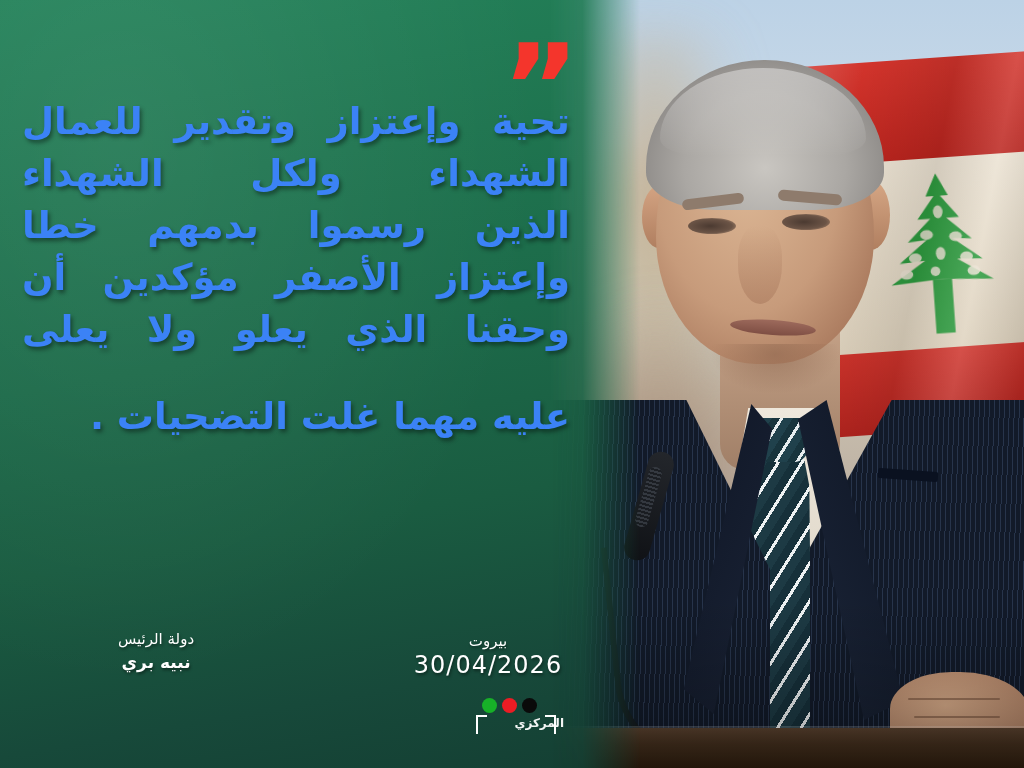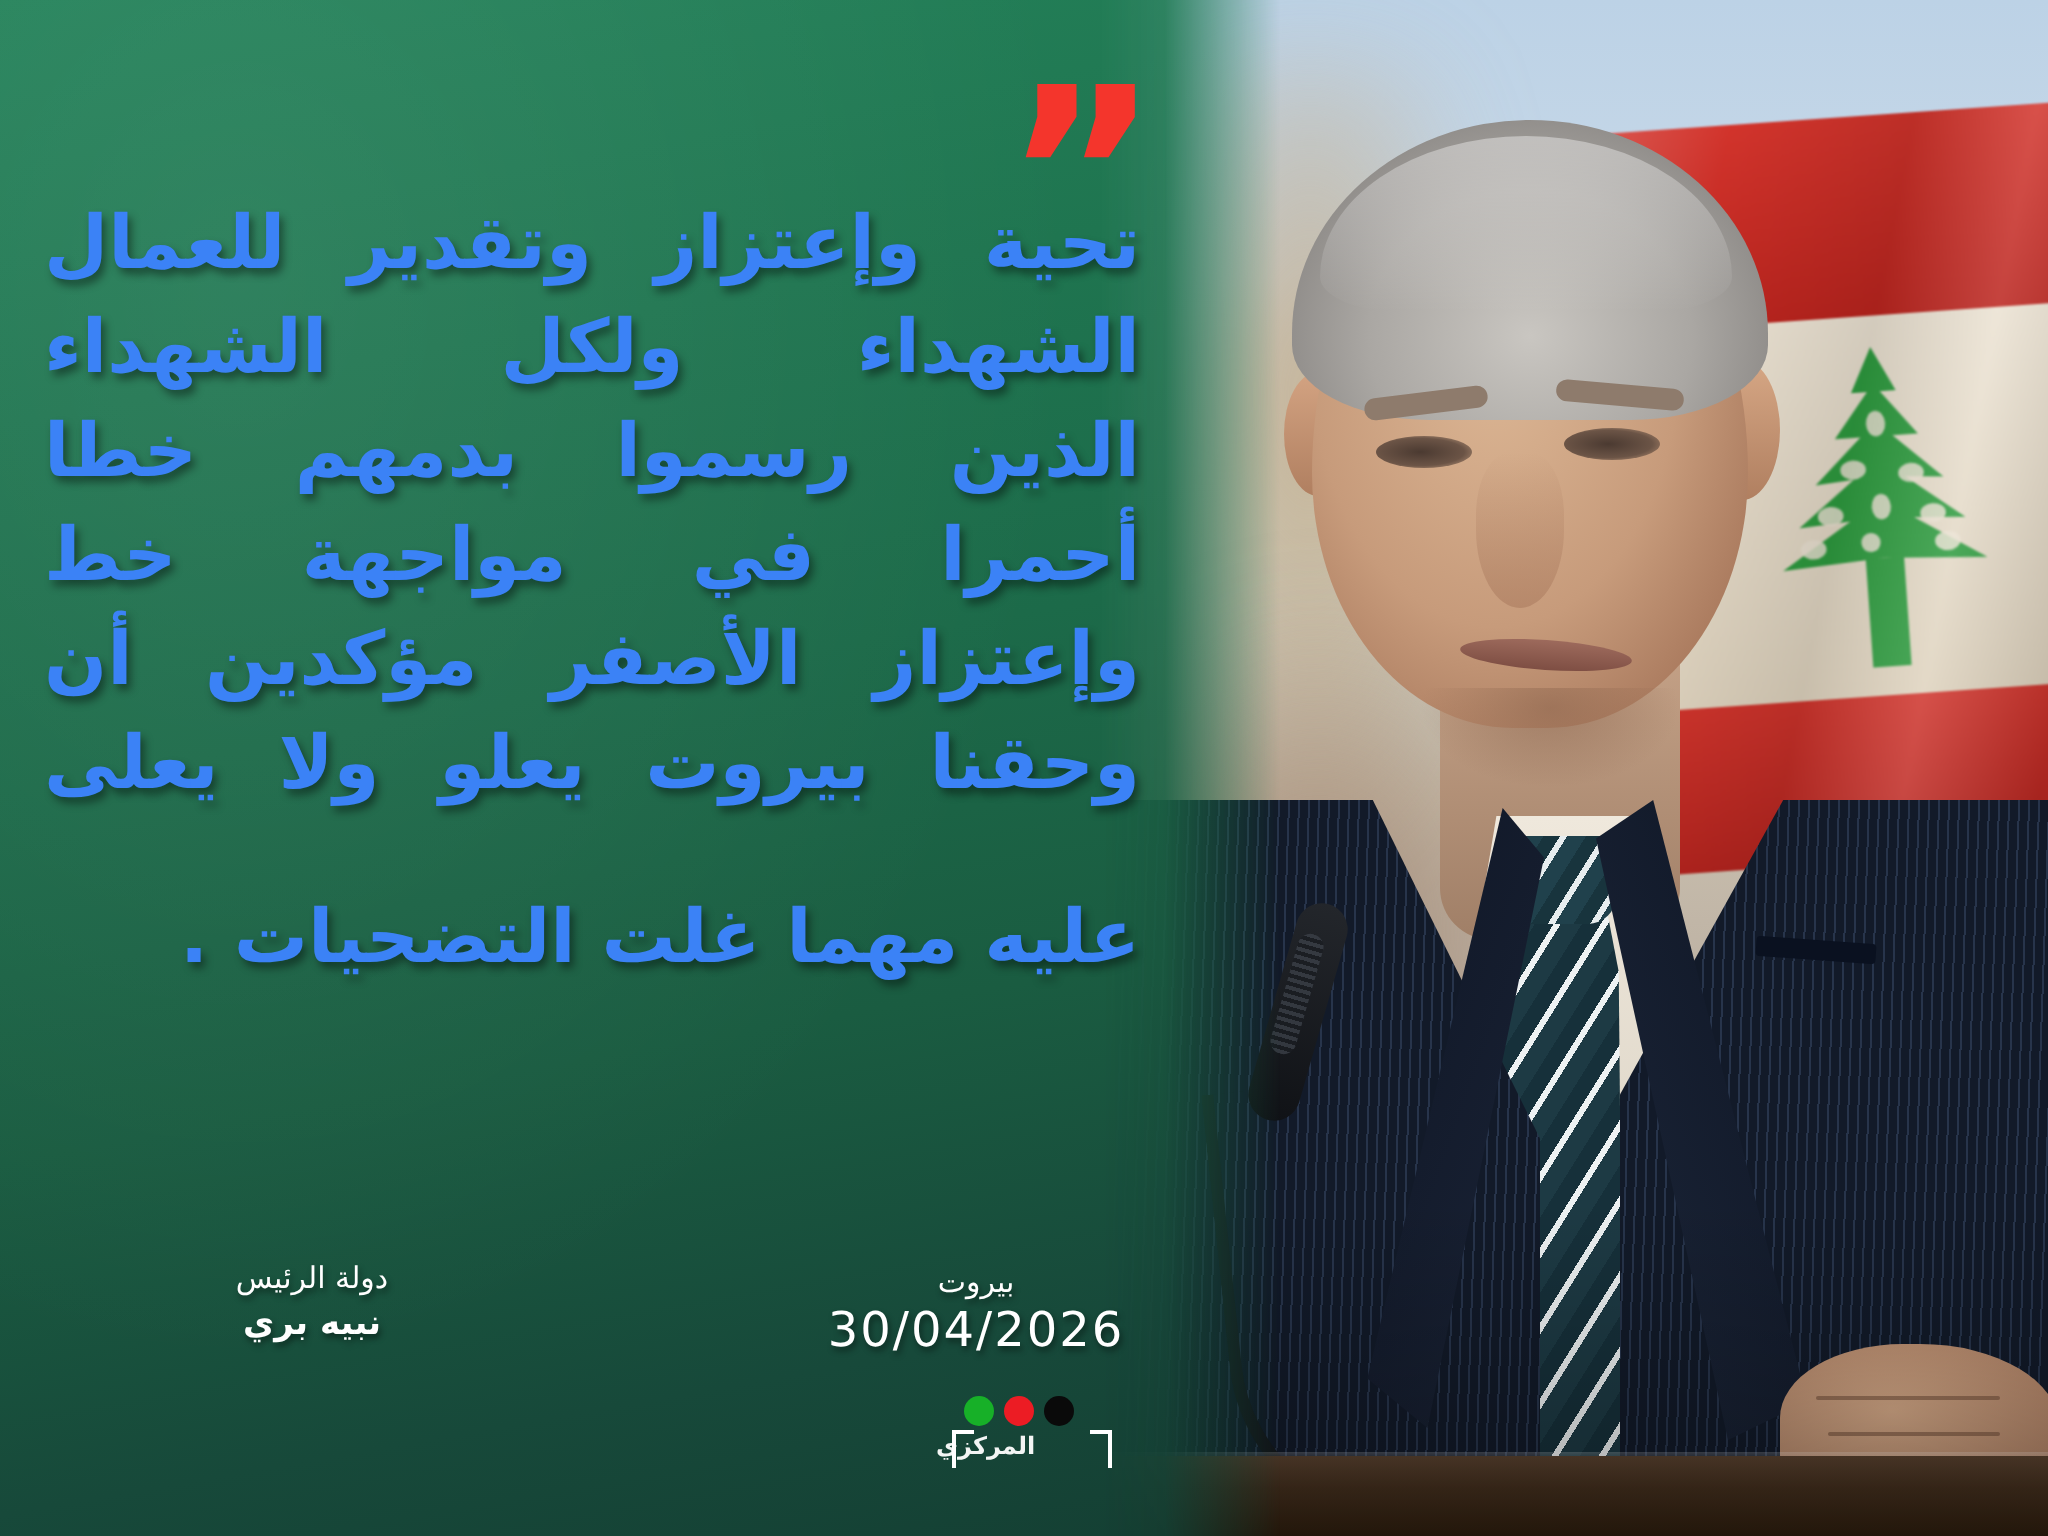--- a/index.html
+++ b/index.html
@@ -307,21 +307,21 @@
   
   .logo {
     position: absolute;
     left: 468px; top: 698px;
     width: 96px; height: 46px;
   }
   .logo-dots { position: absolute; left: 14px; top: 0; display: flex; gap: 5px; }
   .logo-dot { width: 15px; height: 15px; border-radius: 50%; }
   .logo-word {
     position: absolute; left: 0; top: 18px; width: 96px;
-    text-align: left; direction: rtl;
+    text-align: right; direction: rtl;
     color: #ffffff; font-size: 12px; font-weight: 700; letter-spacing: 1px;
     opacity: .95;
   }
   .logo-bracket-l, .logo-bracket-r {
     position: absolute; top: 17px; width: 9px; height: 17px;
     border-top: 2px solid #ffffff;
   }
   .logo-bracket-l { left: 8px; border-left: 2px solid #ffffff; }
   .logo-bracket-r { right: 8px; border-right: 2px solid #ffffff; }
 
@@ -406,23 +406,22 @@
 
   <div class="green-panel"></div>
   <div class="green-texture"></div>
 
   <div class="quote-mark">”</div>
 
   <div class="quote-block">
     <span class="ln">تحية وإعتزاز وتقدير للعمال</span>
     <span class="ln">الشهداء ولكل الشهداء</span>
     <span class="ln">الذين رسموا بدمهم خطا</span>
-    <span class="ln">أحمرا في مواجهة خط</span>
     <span class="ln">وإعتزاز الأصفر مؤكدين أن</span>
-    <span class="ln">وحقنا بيروت يعلو ولا يعلى</span>
+    <span class="ln">وحقنا الذي يعلو ولا يعلى</span>
     <span class="ln last">عليه مهما غلت التضحيات .</span>
   </div>
 
   <div class="signature">
     <div class="sig-title">دولة الرئيس</div>
     <div class="sig-name">نبيه بري</div>
   </div>
 
   <div class="placedate">
     <div class="pd-place">بيروت</div>

